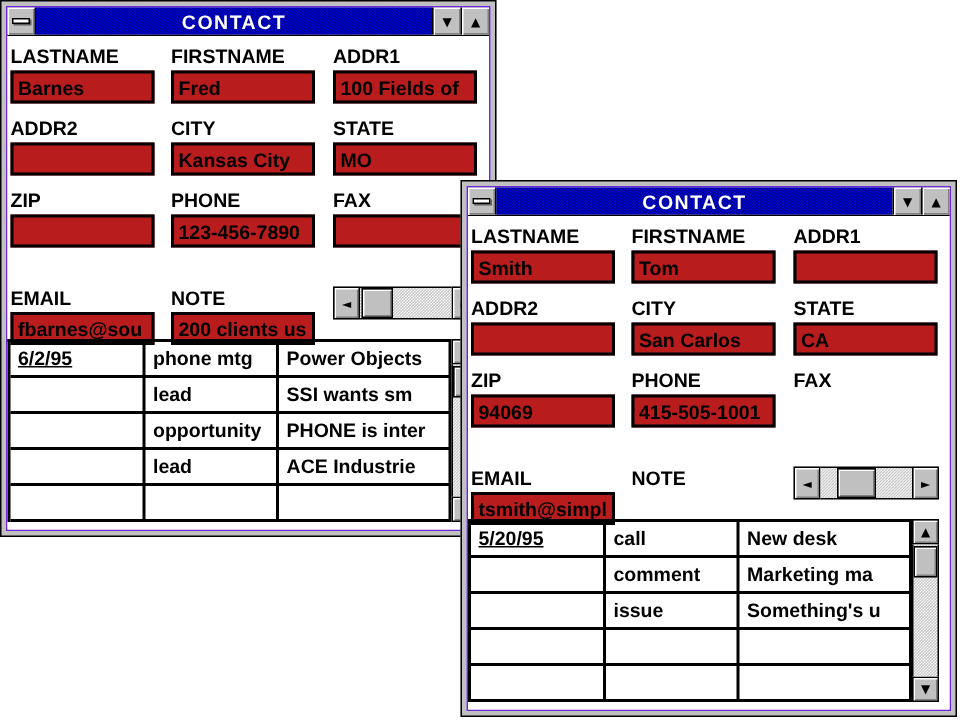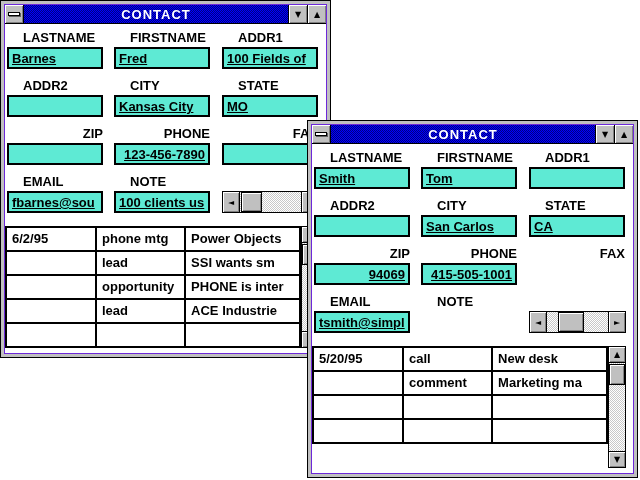--- a/index.html
+++ b/index.html
@@ -45,26 +45,26 @@
     box-shadow:inset 1px 1px 0 #fff, inset -1px -1px 0 #808080;
     display:flex; align-items:center; justify-content:center;
     font-family:"DejaVu Sans", sans-serif; font-size:8px; color:#000; cursor:default;
   }
 
   .content { flex:1; position:relative; background:#fff; font-size:13px; }
 
   
   .fg { position:absolute; width:96px; }
   .c1 { left:2px; }  .c2 { left:109px; }  .c3 { left:217px; }
-  .r1 { top:5px; }   .r2 { top:53px; }    .r3 { top:101px;text-align:right; }  .r4 { top:149px; }
-  .fg .lbl { height:18px; line-height:18px; font-size:13px; white-space:nowrap;margin-left:16px; }
+  .r1 { top:5px; }   .r2 { top:53px; }    .r3 { top:101px; }  .r4 { top:166px; }
+  .fg .lbl { height:18px; line-height:18px; font-size:13px; white-space:nowrap; }
   .fg .box {
-    height:22px; border:2px solid #000; background:#5eead4;
+    height:22px; border:2px solid #000; background:#b91c1c;
     padding:1px 3px 0 3px; line-height:18px;
-    overflow:hidden; white-space:nowrap; font-size:13px;text-decoration:underline;
+    overflow:hidden; white-space:nowrap; font-size:13px;
   }
 
   
   .sb-track-pattern {
     background-image:
       linear-gradient(45deg,#fff 25%,transparent 25%,transparent 75%,#fff 75%),
       linear-gradient(45deg,#fff 25%,#c8c8c8 25%,#c8c8c8 75%,#fff 75%);
     background-size:2px 2px; background-position:0 0,1px 1px;
   }
   .sb-btn {
@@ -93,21 +93,21 @@
   .dtable {
     position:absolute; left:0px; top:202px; width:296px;
     border-top:2px solid #000; border-left:2px solid #000;
   }
   .trow { display:flex; height:24px; border-bottom:2px solid #000; }
   .tcell {
     border-right:2px solid #000; height:100%;
     padding:2px 0 0 5px; line-height:18px;
     overflow:hidden; white-space:nowrap; font-size:13px;
   }
-  .tc1 { width:97px; } .tc2 { width:96px; } .tc3 { width:124px; }
+  .tc1 { width:97px;text-decoration:underline; } .tc2 { width:96px; } .tc3 { width:124px; }
 </style>
 </head>
 <body>
 
 <div class="win" id="win1">
   <div class="win-inner">
     <div class="titlebar">
       <div class="sysbtn">
         <div class="dash"></div>
       </div>
@@ -161,21 +161,21 @@
         <div class="lbl">FAX</div>
         <div class="box"></div>
       </div>
 
       <div class="fg c1 r4">
         <div class="lbl">EMAIL</div>
         <div class="box">fbarnes@sou</div>
       </div>
       <div class="fg c2 r4">
         <div class="lbl">NOTE</div>
-        <div class="box">100 clients us</div>
+        <div class="box">200 clients us</div>
       </div>
 
       <div class="hsb">
         <div class="sb-btn">
           <span>◄</span>
         </div>
         <div class="sb-track sb-track-pattern">
           <div class="sb-thumb"></div>
         </div>
         <div class="sb-btn">
@@ -309,20 +309,25 @@
           <div class="tcell tc2">call</div>
           <div class="tcell tc3">New desk</div>
         </div>
         <div class="trow">
           <div class="tcell tc1"></div>
           <div class="tcell tc2">comment</div>
           <div class="tcell tc3">Marketing ma</div>
         </div>
         <div class="trow">
           <div class="tcell tc1"></div>
+          <div class="tcell tc2">issue</div>
+          <div class="tcell tc3">Something's u</div>
+        </div>
+        <div class="trow">
+          <div class="tcell tc1"></div>
           <div class="tcell tc2"></div>
           <div class="tcell tc3"></div>
         </div>
         <div class="trow">
           <div class="tcell tc1"></div>
           <div class="tcell tc2"></div>
           <div class="tcell tc3"></div>
         </div>
       </div>
 

